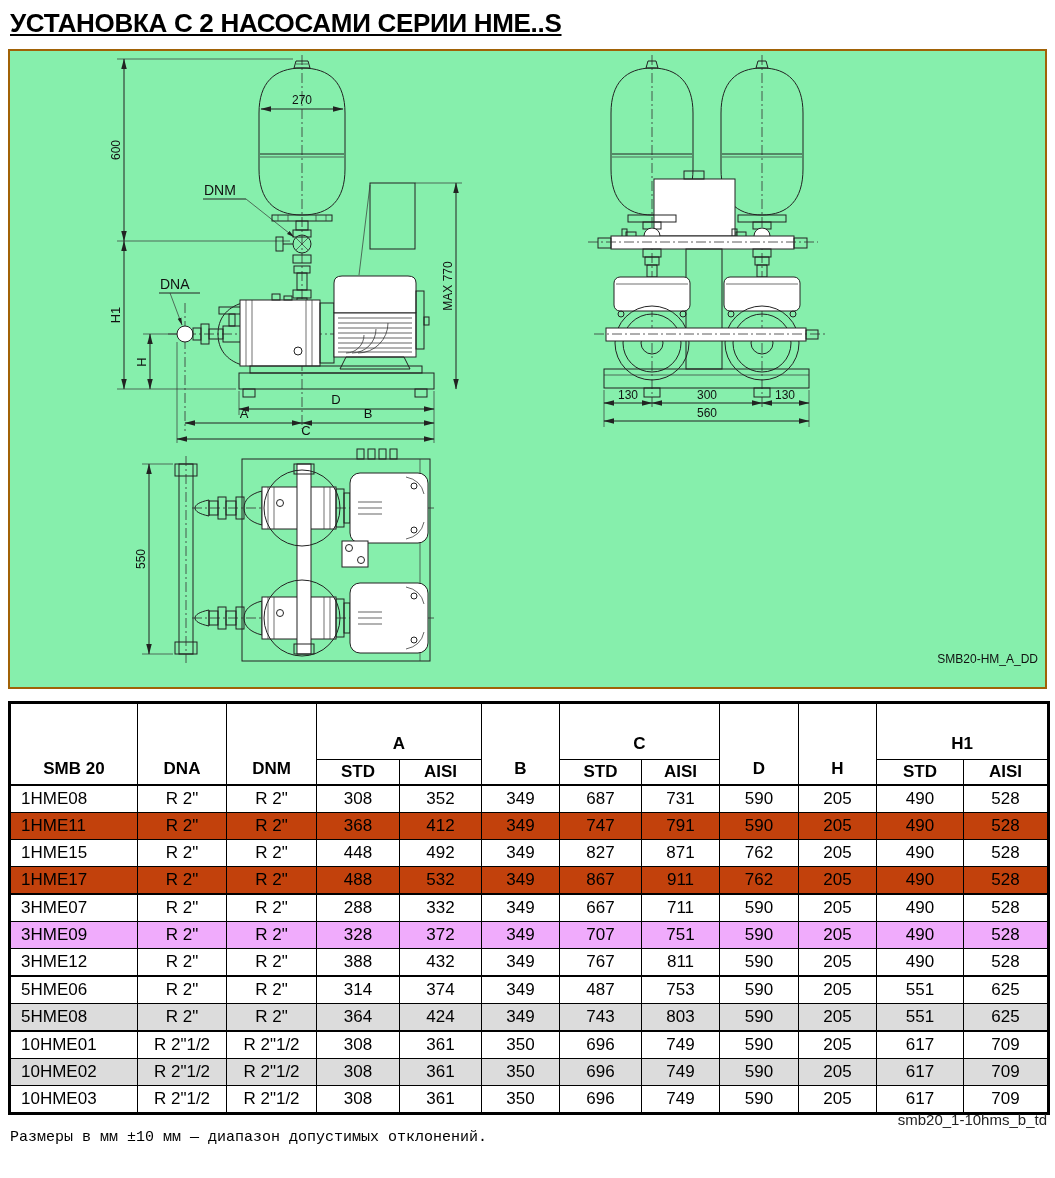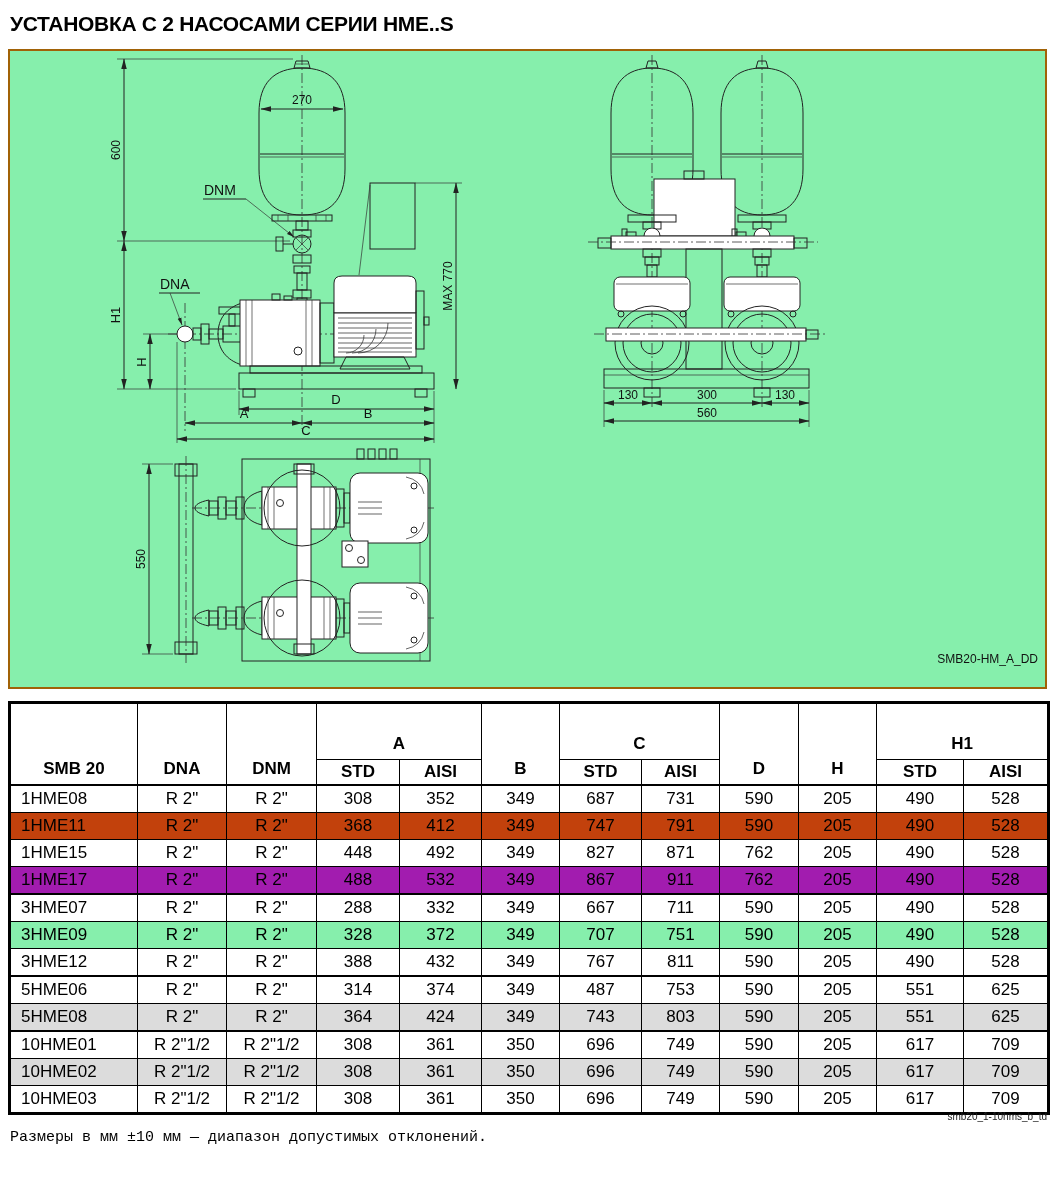--- a/index.html
+++ b/index.html
@@ -1,18 +1,18 @@
 <!DOCTYPE html>
 <html><head>
 <meta charset="utf-8">
 <style>
   html,body{margin:0;padding:0;background:#fff;}
   body{width:1055px;font-family:"Liberation Sans",sans-serif;color:#000;}
   .page{padding:6px 8px 0 8px;}
-  .title{font-size:21px;font-weight:bold;line-height:31px;letter-spacing:-0.3px;margin:2px 0 0 2px;}
+  .title{font-size:26px;font-weight:bold;line-height:31px;letter-spacing:-0.3px;margin:2px 0 0 2px;text-decoration:underline;}
   .drawing-frame{border:2px solid #a16207;height:636px;margin-top:10px;position:relative;background:#86efac;}
   .drawing-frame svg{position:absolute;left:0;top:0;}
 
   
   .ln{stroke:#222;stroke-width:1;fill:none;}
   .lt{stroke:#333;stroke-width:0.7;fill:none;}
   .wf{stroke:#222;stroke-width:1;fill:#fff;}
   .dsh{stroke:#333;stroke-width:0.8;fill:none;stroke-dasharray:10 3 2 3;}
   .fin{stroke:#222;stroke-width:0.7;fill:none;}
   text.t12{font:12px "Liberation Sans",sans-serif;fill:#111;}
@@ -27,21 +27,21 @@
   table.dims thead th{font-weight:bold;}
   table.dims thead{border-bottom:2px solid #000;}
   table.dims thead tr.top th{height:50px;vertical-align:bottom;padding-bottom:5px;}
   table.dims thead th[rowspan]{vertical-align:middle;padding-bottom:0;}
   table.dims thead tr.sub th{height:24px;vertical-align:middle;}
   table.dims tr.group-start{border-top:2px solid #000;}
   table.dims td.model{text-align:left;padding-left:10px;}
 
   .footer{position:relative;height:40px;margin-top:2px;}
   .footer .note{position:absolute;left:2px;top:12px;font-size:15px;font-family:Liberation Mono, monospace;}
-  .footer .doccode{position:absolute;right:0px;top:-6px;font-size:10px;color:#222;}
+  .footer .doccode{position:absolute;right:0px;top:-6px;font-size:15px;color:#222;}
 </style>
 </head>
 <body>
 
 <div class="page">
 
   <div class="title">
     <span>УСТАНОВКА С 2 НАСОСАМИ СЕРИИ HME..S</span><br>
   </div>
 
@@ -403,21 +403,21 @@
           <td>448</td>
           <td>492</td>
           <td>349</td>
           <td>827</td>
           <td>871</td>
           <td>762</td>
           <td>205</td>
           <td>490</td>
           <td>528</td>
         </tr>
-        <tr style="background: #a21caf;">
+        <tr style="background: #c2410c;">
           <td class="model">1HME17</td>
           <td>R 2"</td>
           <td>R 2"</td>
           <td>488</td>
           <td>532</td>
           <td>349</td>
           <td>867</td>
           <td>911</td>
           <td>762</td>
           <td>205</td>
@@ -431,21 +431,21 @@
           <td>288</td>
           <td>332</td>
           <td>349</td>
           <td>667</td>
           <td>711</td>
           <td>590</td>
           <td>205</td>
           <td>490</td>
           <td>528</td>
         </tr>
-        <tr style="background: #86efac;">
+        <tr style="background: #f0abfc;">
           <td class="model">3HME09</td>
           <td>R 2"</td>
           <td>R 2"</td>
           <td>328</td>
           <td>372</td>
           <td>349</td>
           <td>707</td>
           <td>751</td>
           <td>590</td>
           <td>205</td>

